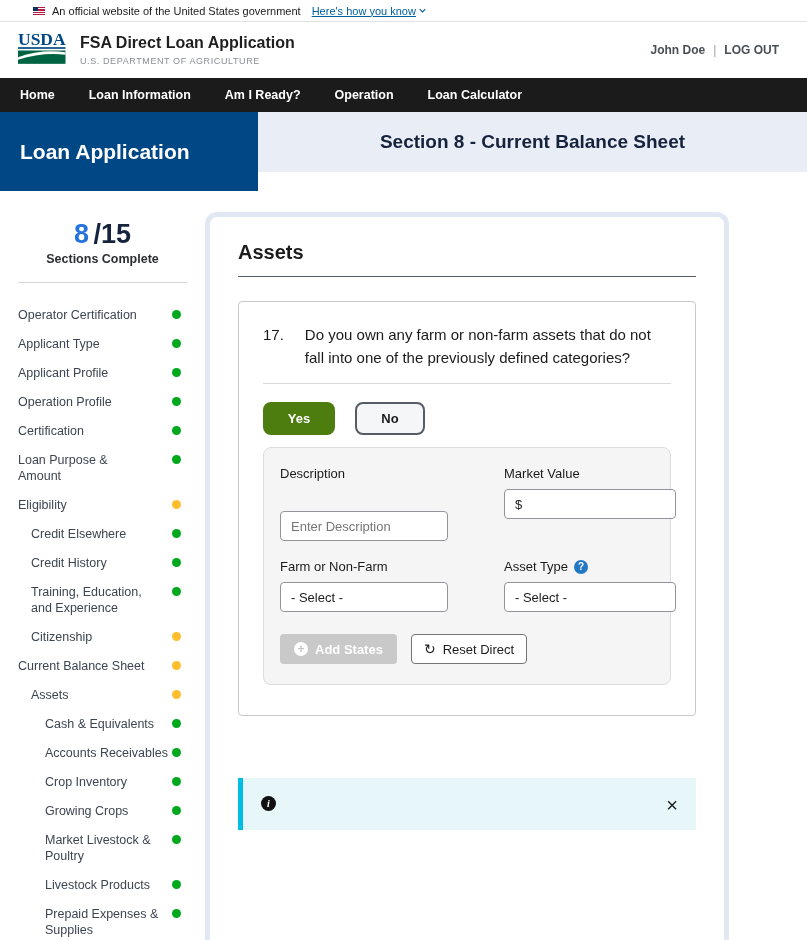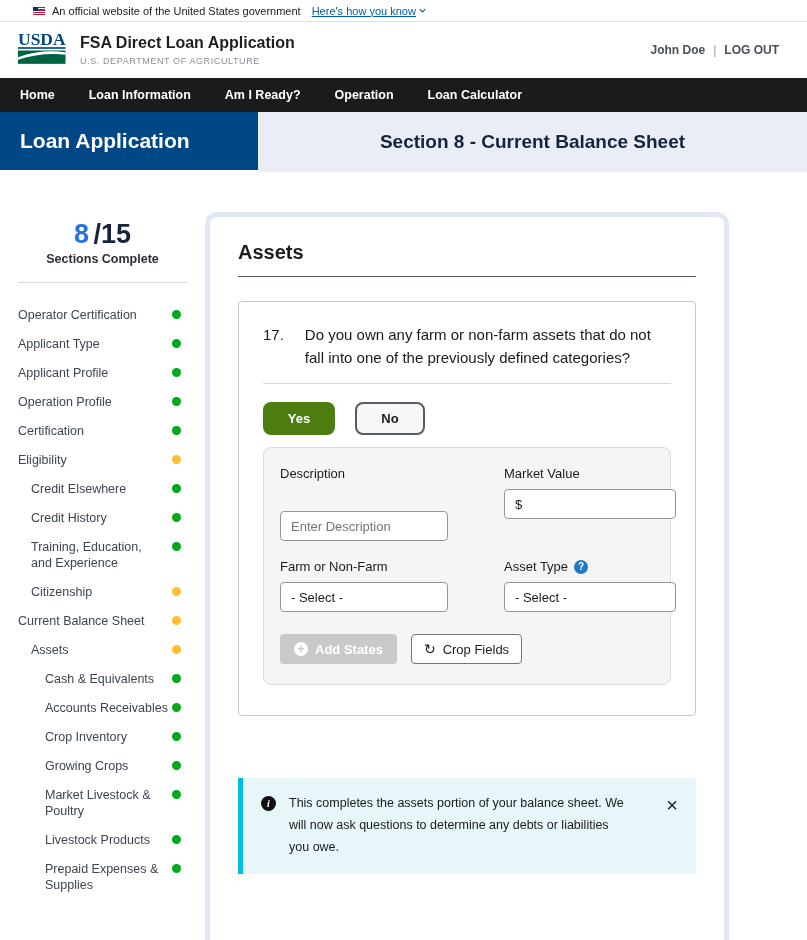--- a/index.html
+++ b/index.html
@@ -23,21 +23,21 @@
   .h-titles .t2 { font-size:9px; color:#8a8f94; letter-spacing:.6px; margin-top:4px; }
   .h-user { margin-left:auto; font-size:12px; font-weight:bold; color:#4a4f55; display:flex; gap:8px; align-items:center;}
   .h-user .sep { color:#9b9fa4; font-weight:normal; }
 
   
   .main-nav { height:34px; background:#1b1b1b; display:flex; align-items:center; gap:34px; padding-left:20px; }
   .main-nav a { color:#fff; font-size:12.5px; font-weight:bold; text-decoration:none; }
 
   
   .hero { position:relative; height:67px; }
-  .hero-left { position:absolute; left:0; top:0; width:258px; height:58px; background:#004785;
+  .hero-left { position:absolute; left:0; top:0; width:258px; height:79px; background:#004785;
     display:flex; align-items:center; padding-left:20px; }
   .hero-left span { color:#fff; font-size:21px; font-weight:bold; }
   .hero-right { position:absolute; left:258px; right:0; top:0; height:60px; background:#e9edf6;
     display:flex; align-items:center; justify-content:center; }
   .hero-right span { color:#15233d; font-size:19px; font-weight:bold; }
 
   
   .content-row { display:flex; align-items:flex-start; }
 
   
@@ -184,20 +184,24 @@
         <div class="side-item lv0">
           <span class="lbl">Applicant Profile</span>
           <span class="dot" style="background: rgb(0, 169, 28);"></span>
         </div>
         <div class="side-item lv0">
           <span class="lbl">Operation Profile</span>
           <span class="dot" style="background: rgb(0, 169, 28);"></span>
         </div>
         <div class="side-item lv0">
           <span class="lbl">Certification</span>
+          <span class="dot" style="background: rgb(0, 169, 28);"></span>
+        </div>
+        <div class="side-item lv0">
+          <span class="lbl">Loan Purpose &amp; Amount</span>
           <span class="dot" style="background: rgb(0, 169, 28);"></span>
         </div>
         <div class="side-item lv0">
           <span class="lbl">Eligibility</span>
           <span class="dot" style="background: rgb(255, 190, 46);"></span>
         </div>
         <div class="side-item lv1">
           <span class="lbl">Credit Elsewhere</span>
           <span class="dot" style="background: rgb(0, 169, 28);"></span>
         </div>
@@ -301,27 +305,26 @@
               </div>
             </div>
           </div>
           <div class="entry-actions">
             <button class="btn-add" disabled="">
               <span class="plus-circle">+</span>
               <span>Add States</span>
             </button>
             <button class="btn-reset">
               <span class="reset-ico">↻</span>
-              <span>Crop Fields</span>
+              <span>Reset Direct</span>
             </button>
           </div>
         </div>
       </div>
 
       <div class="info-alert">
         <span class="info-ico">i</span>
-        <span class="info-text">This completes the assets portion of your balance sheet. We will now ask questions to determine any debts or liabilities you owe.</span>
         <button class="alert-close">×</button>
       </div>
 
     </div>
   </div>
 </div>
 
 </body></html>

